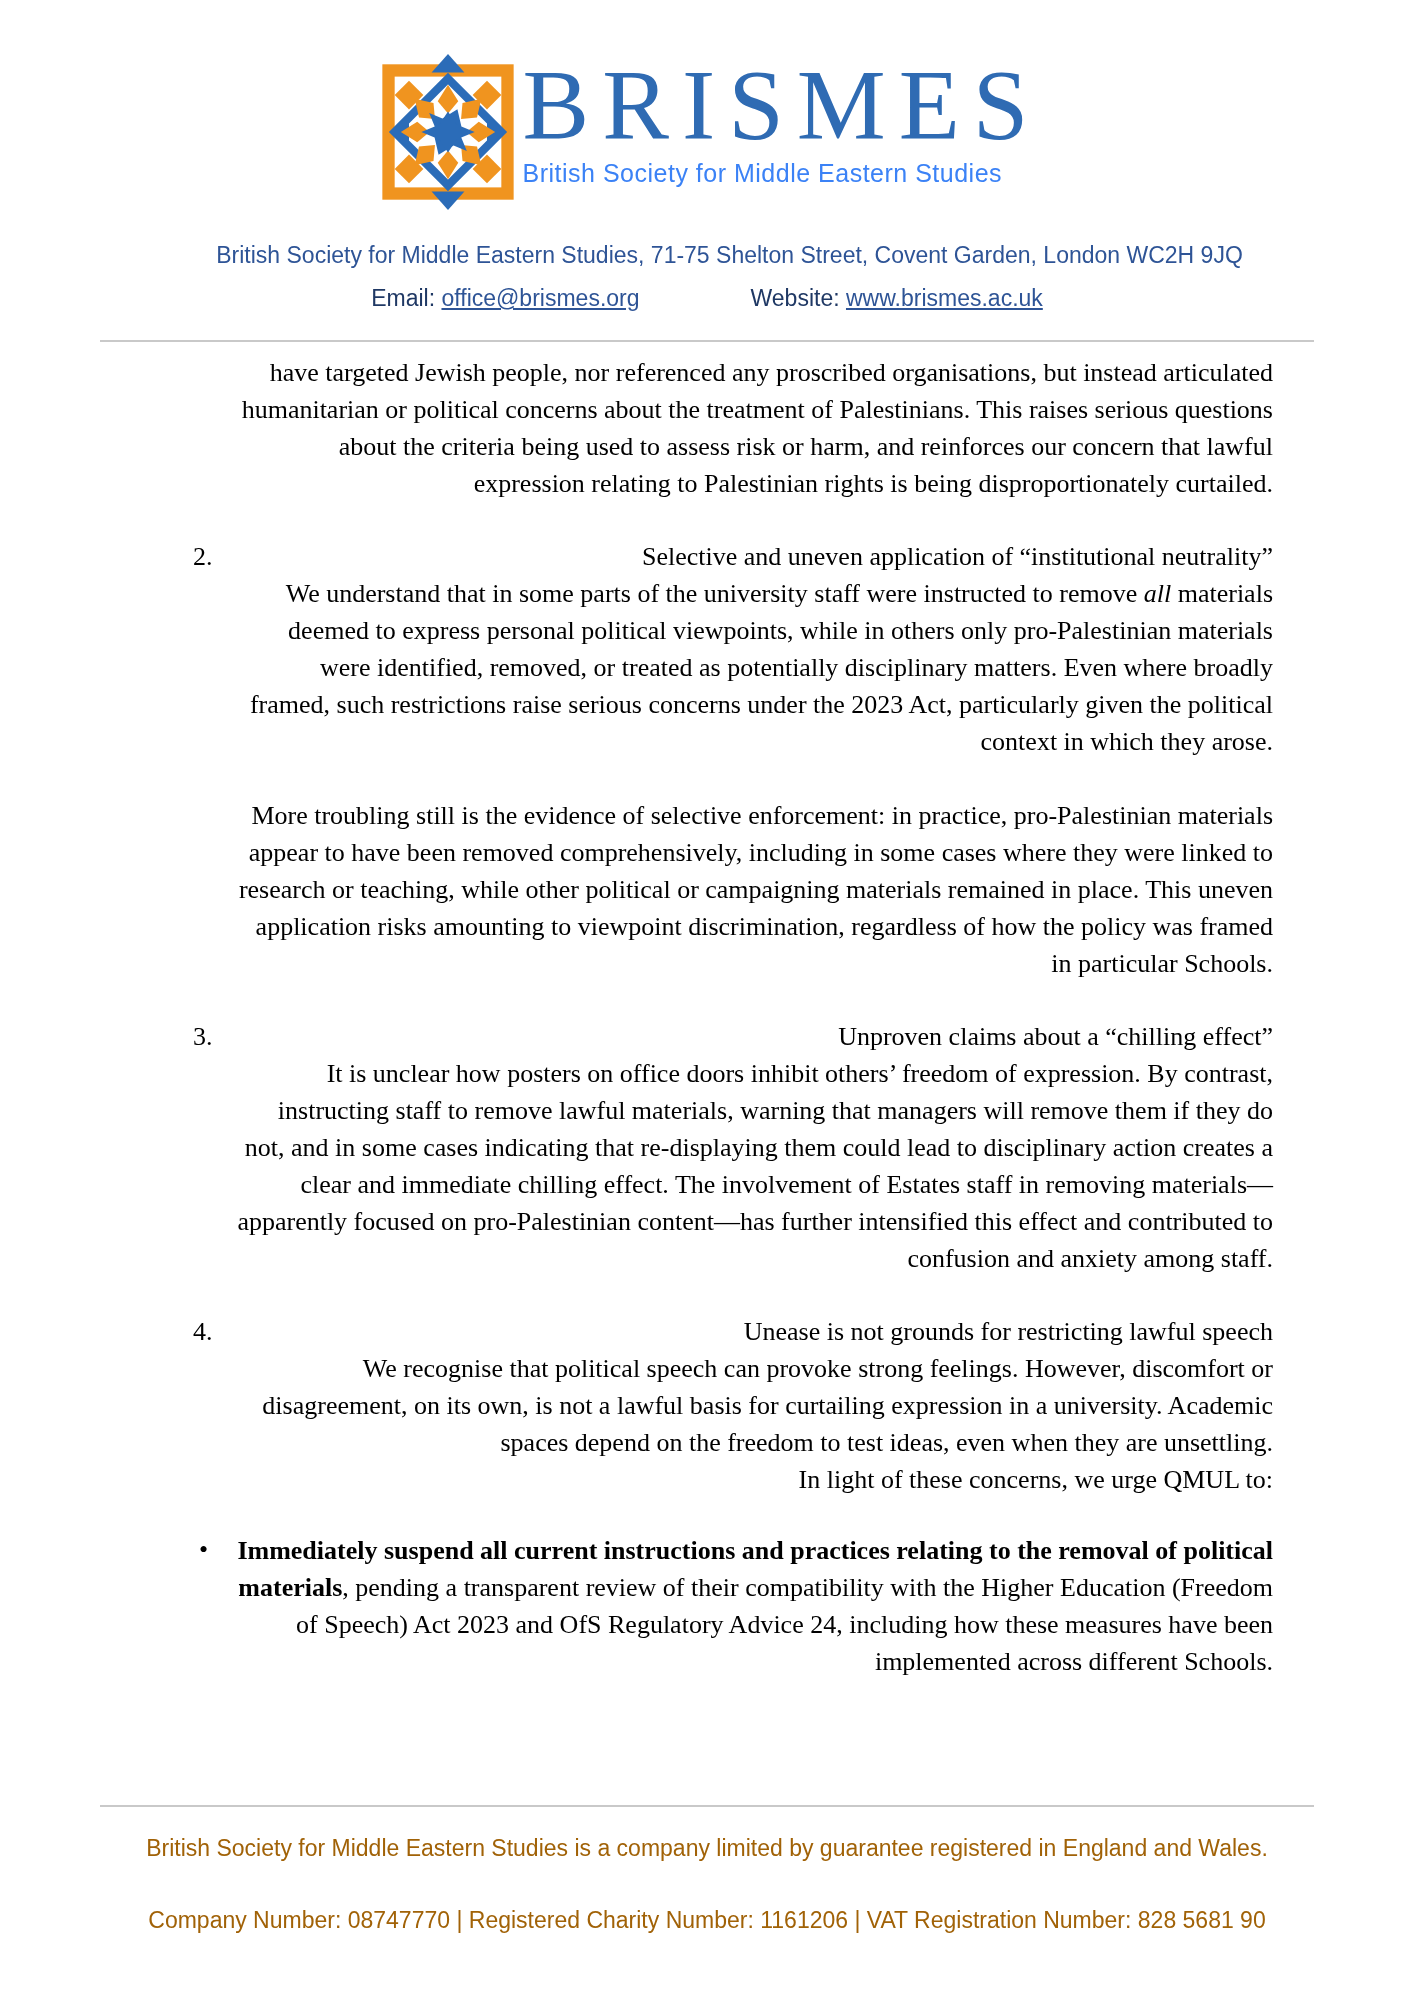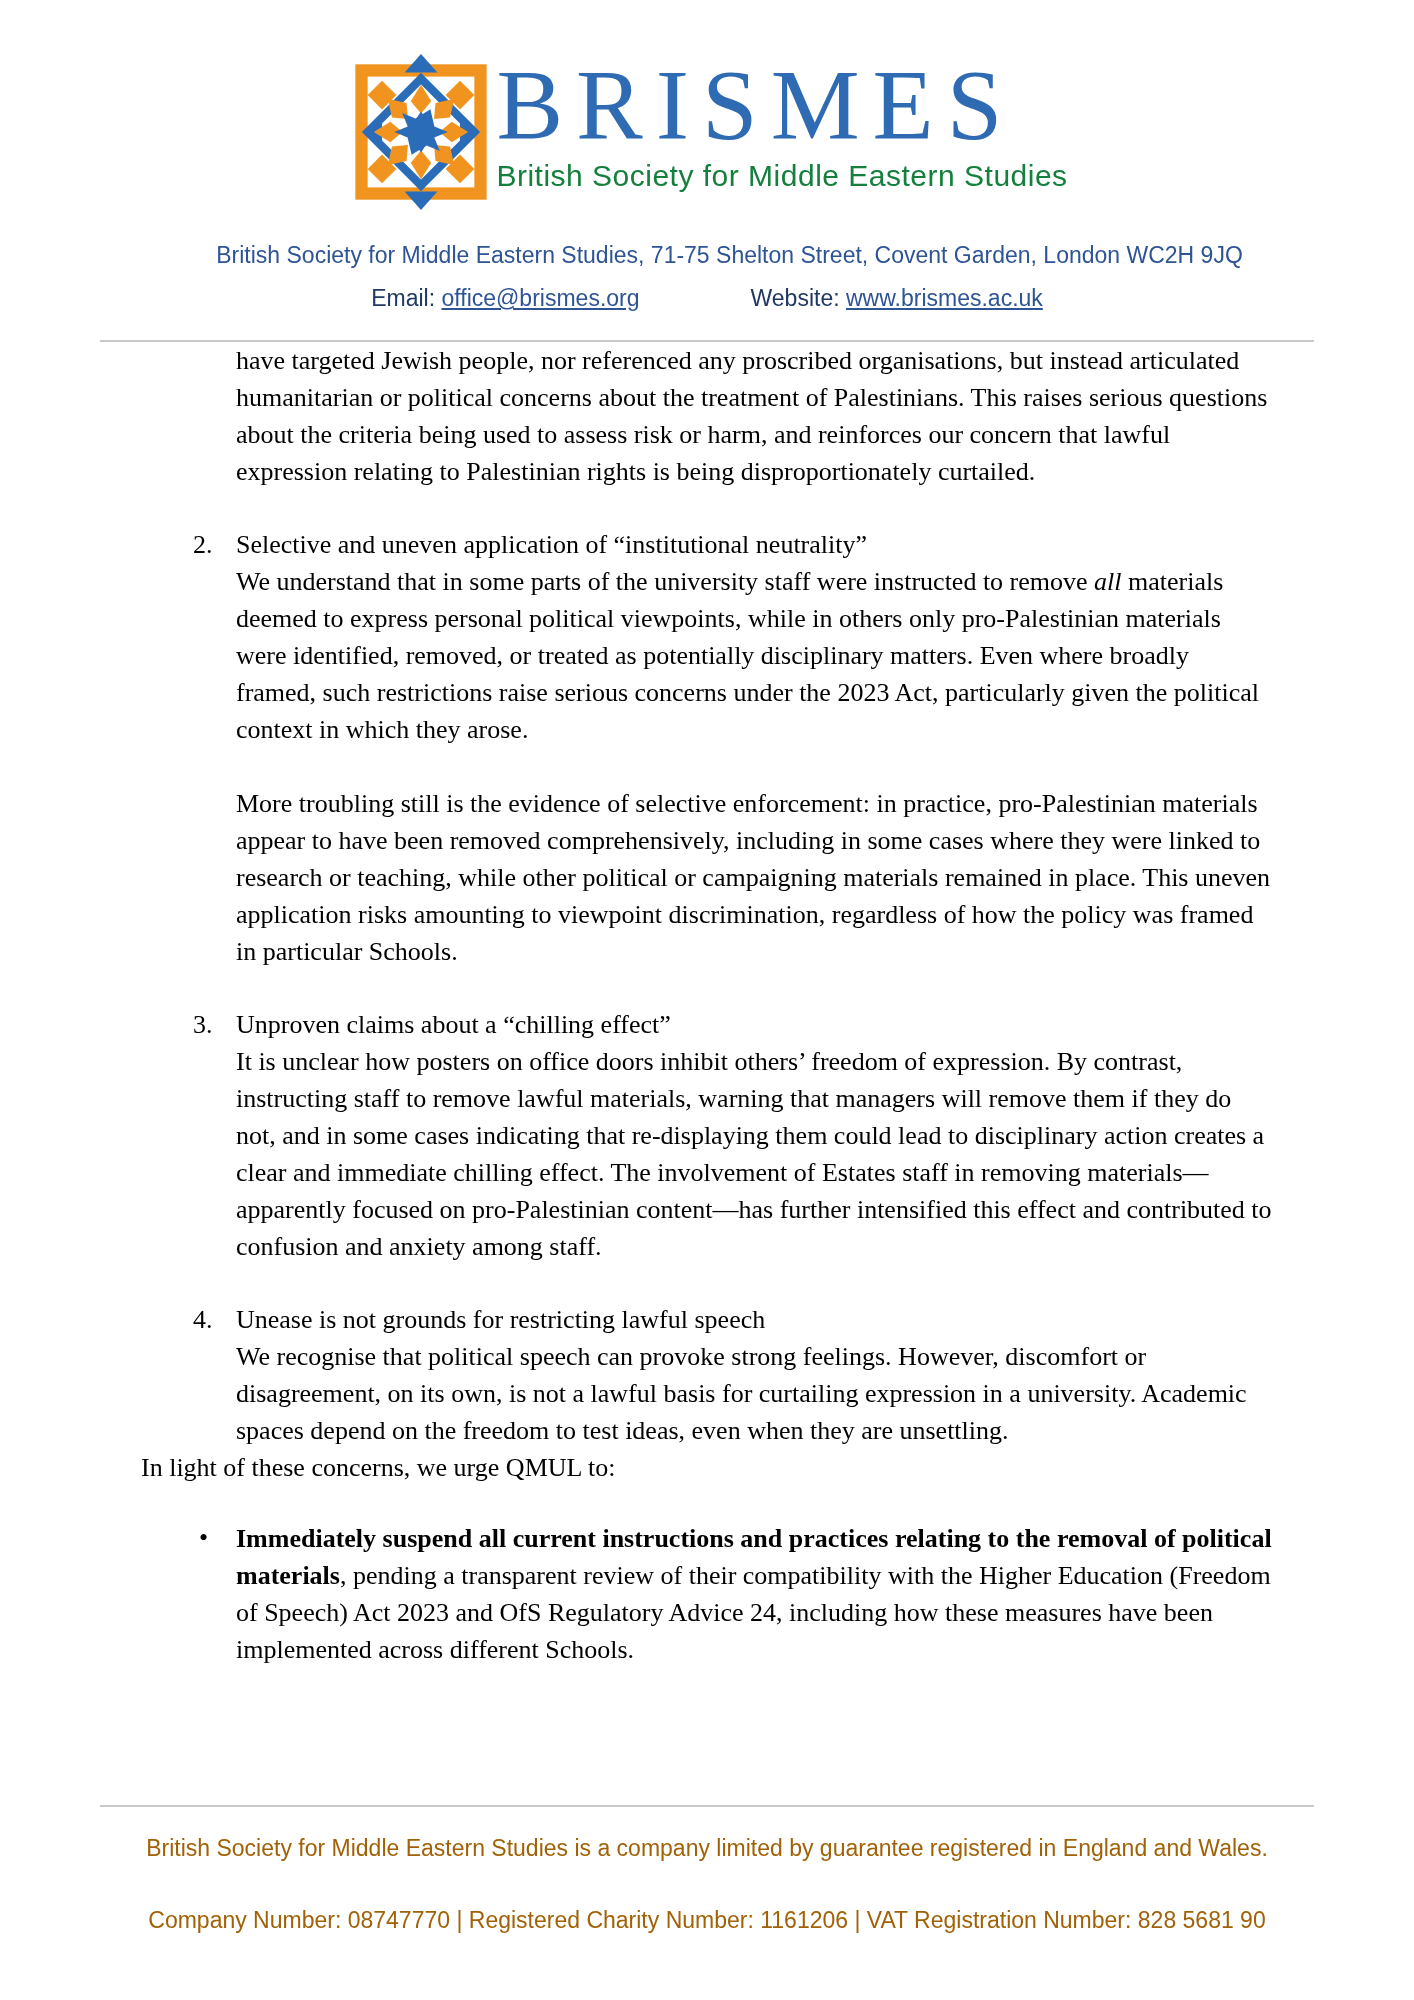--- a/index.html
+++ b/index.html
@@ -17,43 +17,43 @@
   .logo-mark{width:150px;height:160px;flex:0 0 auto;}
   .word-col{display:flex;flex-direction:column;align-items:flex-start;text-align:left;}
   .wordmark{
     font-family:"Liberation Serif", serif;
     font-size:100px;line-height:1.05;
     letter-spacing:0.13em;
     color:#2F6BB3;font-weight:400;
   }
   .logo-subtitle{
     font-family:"Liberation Sans", sans-serif;
-    font-size:30px;color:#15803d;letter-spacing:0.5px;
+    font-size:25px;color:#3b82f6;letter-spacing:0.5px;
     margin-top:2px;
   }
   .address-line{
     margin-top:30px;
     font-family:"Liberation Sans", sans-serif;
     font-size:23px;color:#2E5496;margin-left:45px;
   }
   .contact-row{
     margin-top:16px;
     display:flex;justify-content:center;gap:111px;
     font-family:"Liberation Sans", sans-serif;
     font-size:23px;color:#1F3864;
   }
   .contact-row a{color:#2E5496;text-decoration:underline;cursor:pointer;}
   .header-divider{
     width:1214px;margin:28px auto 0;
     border:none;border-top:2px solid #c9c9c9;height:0;
   }
   
   .content{
-    width:1132px;margin:0 auto;
-    font-size:26px;line-height:37px;
+    width:1132px;margin:12px auto;
+    font-size:26px;line-height:37px;text-align:right;
   }
   .content p{margin:0;}
   .hang{padding-left:95px;}
   .intro{margin-top:32px;}
   .list-item{position:relative;padding-left:95px;margin-top:36px;}
   .list-item .num{position:absolute;left:52px;top:0;}
   .item-heading{font-weight:normal;}
   .item-para{margin-top:0;}
   .item-para + .item-para{margin-top:37px;}
   .urge{margin-top:36px;}

